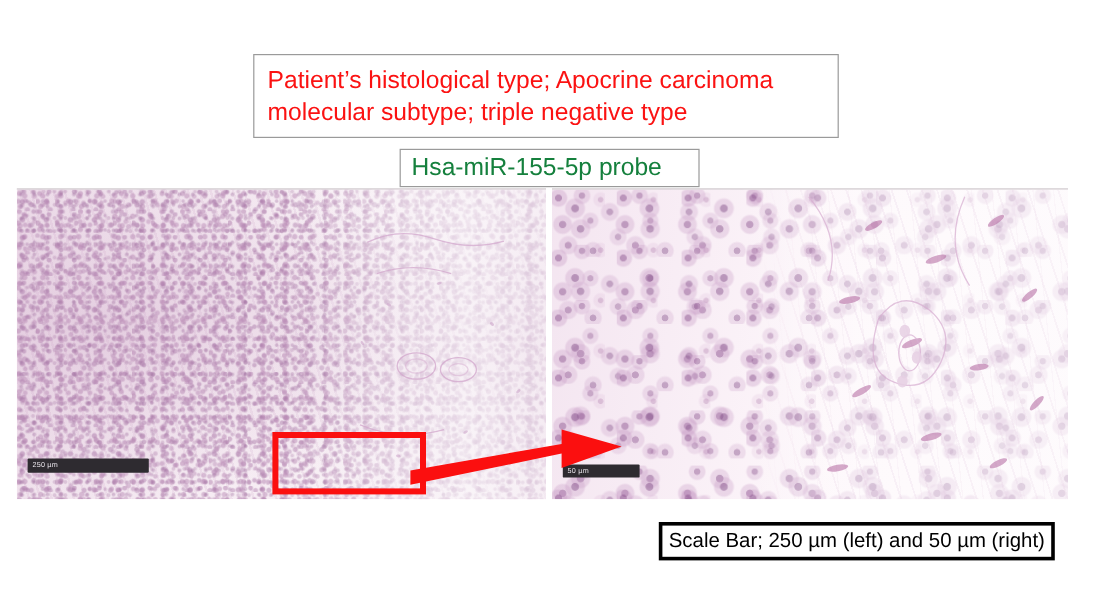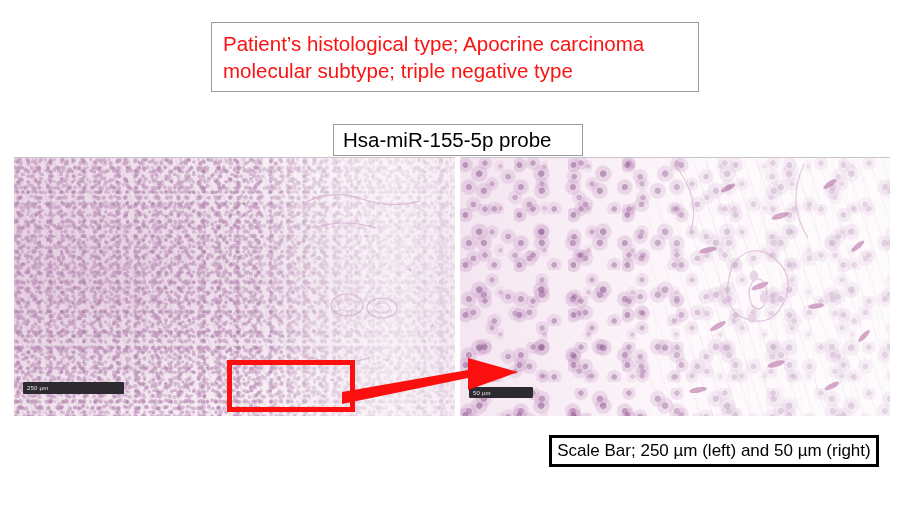--- a/index.html
+++ b/index.html
@@ -34,39 +34,39 @@
     border: 3px solid #000000;
   }
   .caption-text {
     display: block;
     white-space: pre-line;
     line-height: 1.32;
   }
 
   #title-box {
     left: 211px;
-    top: 22px;
+    top: 45px;
     width: 488px;
     height: 70px;
     padding: 4px 10px 4px 11px;
   }
   #title-box .caption-text {
     color: #fb1212;
     font-size: 20.5px;
   }
 
   #probe-box {
     left: 333px;
     top: 124px;
     width: 250px;
     height: 32px;
     padding: 2px 9px;
   }
   #probe-box .caption-text {
-    color: #000000;
+    color: #15803d;
     font-size: 20.5px;
     white-space: nowrap;
   }
 
   #scalebar-caption-box {
     left: 549px;
     top: 435px;
     width: 330px;
     height: 32px;
     padding: 1px 9px;

